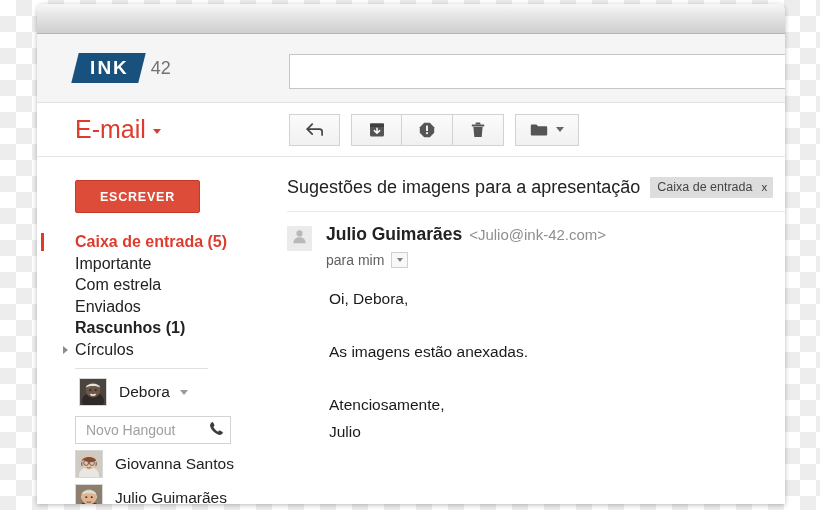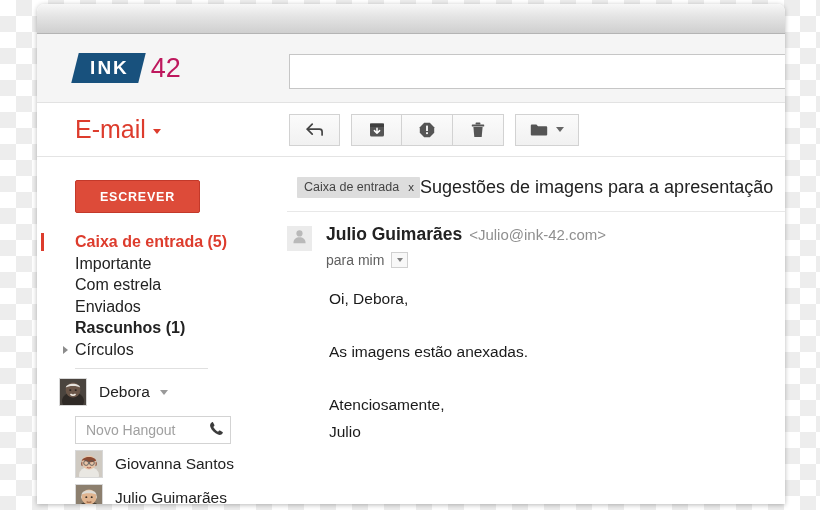--- a/index.html
+++ b/index.html
@@ -64,22 +64,22 @@
   }
   .logo-shape span {
     transform: skewX(14deg);
     color: #ffffff;
     font-size: 19px;
     font-weight: bold;
     letter-spacing: 2px;
     line-height: 1;
   }
   #logo-num {
-    color: #be185d;
-    font-size: 27px;
+    color: #737373;
+    font-size: 18px;
     margin-left: 9px;
     line-height: 1;
     font-weight: normal;
   }
   #search-box {
     position: absolute;
     left: 252px;
     top: 20px;
     width: 510px;
     height: 35px;
@@ -213,20 +213,21 @@
     background: #e0e0e0;
   }
   #hangouts {
     margin-top: 9px;
   }
   #hangout-me {
     display: flex;
     align-items: center;
     padding-left: 22px;
     cursor: pointer;
+    margin-left: 20px;
   }
   .avatar {
     width: 28px;
     height: 28px;
     border: 1px solid #d8d8d8;
     box-sizing: border-box;
     overflow: hidden;
     flex: none;
   }
   .avatar svg { display: block; }
@@ -555,25 +556,25 @@
               <path d="M10.6 16.6 q2.4 1.5 4.8 0" stroke="#a8714f" stroke-width="1.3" fill="none"></path>
             </svg>
           </span>
           <span class="contact-name">Julio Guimarães</span>
         </div>
       </div>
     </div>
 
     <div id="mail-pane">
       <div id="subject-row">
+        <div id="subject">Sugestões de imagens para a apresentação</div>
         <div id="label-chip">
           <span>Caixa de entrada</span>
           <span id="label-chip-x">x</span>
         </div>
-        <div id="subject">Sugestões de imagens para a apresentação</div>
       </div>
 
       <div id="msg-divider"></div>
 
       <div id="sender-row">
         <div id="sender-avatar">
           <span>
             <svg width="17" height="17" viewBox="0 0 17 17">
               <circle cx="8.5" cy="5.4" r="3.1" fill="#b9b9b9"></circle>
               <path d="M2.4 15.2 C2.4 10.9 5.1 9.2 8.5 9.2 C11.9 9.2 14.6 10.9 14.6 15.2 Z" fill="#b9b9b9"></path>

